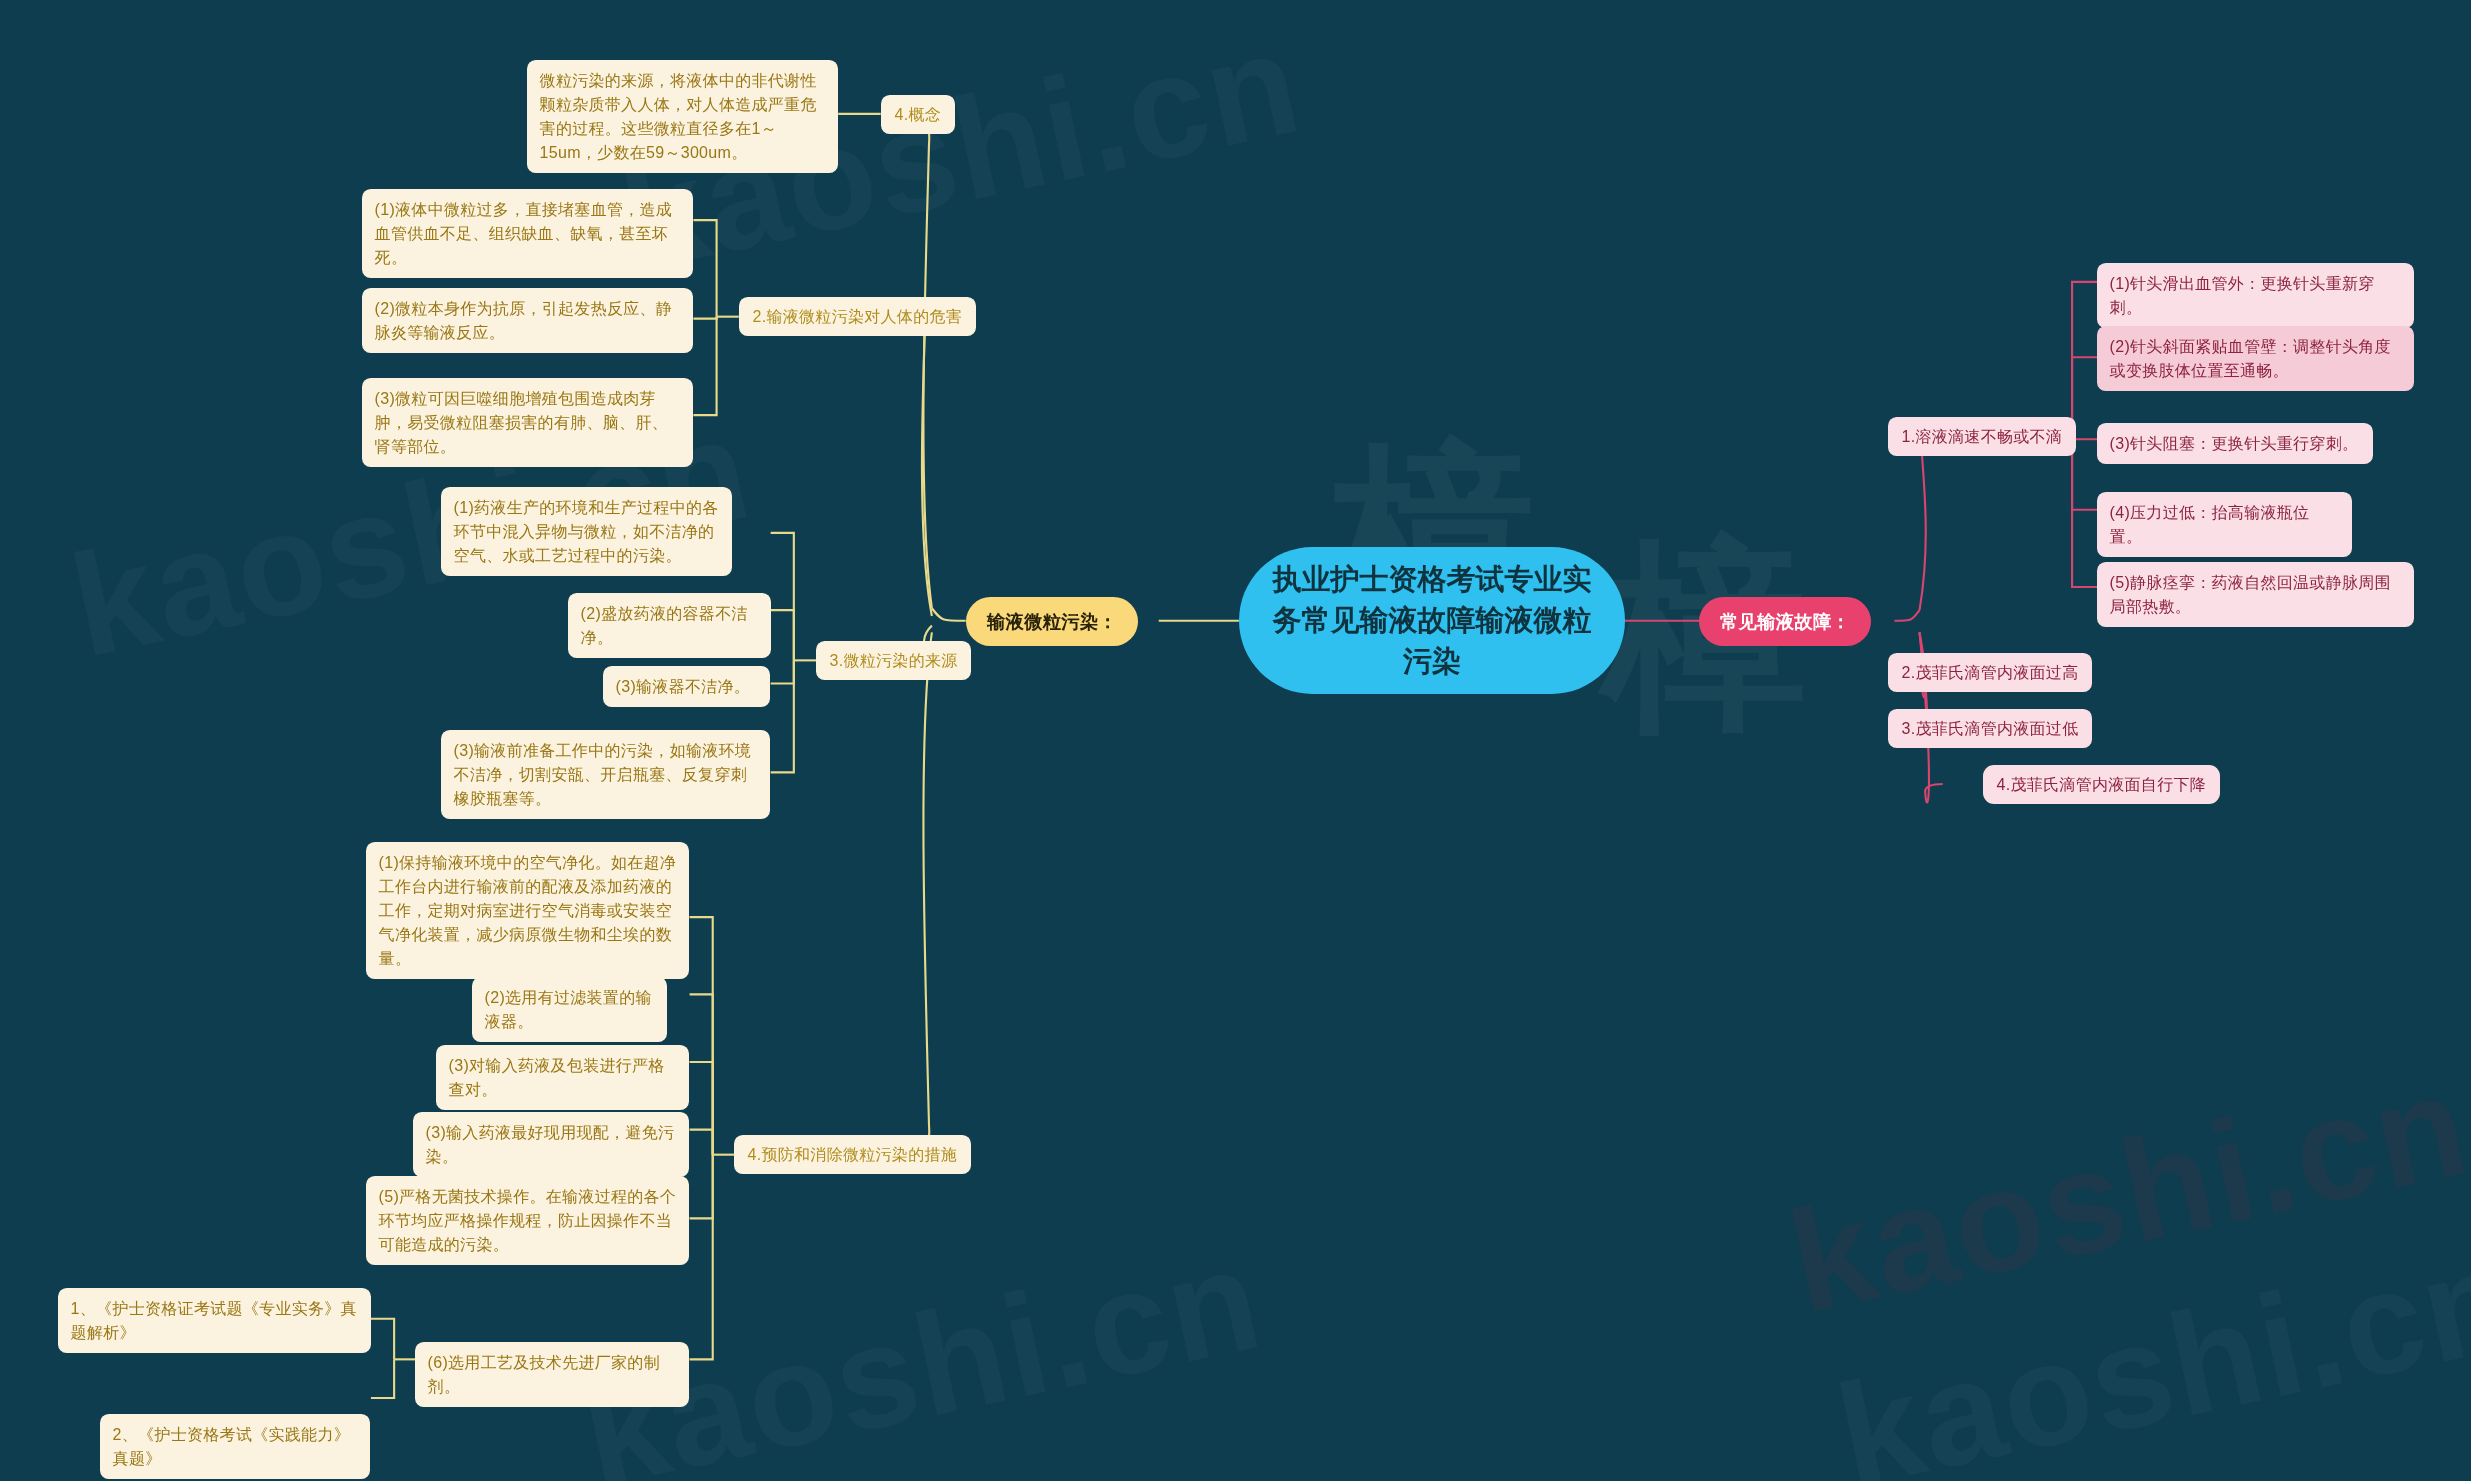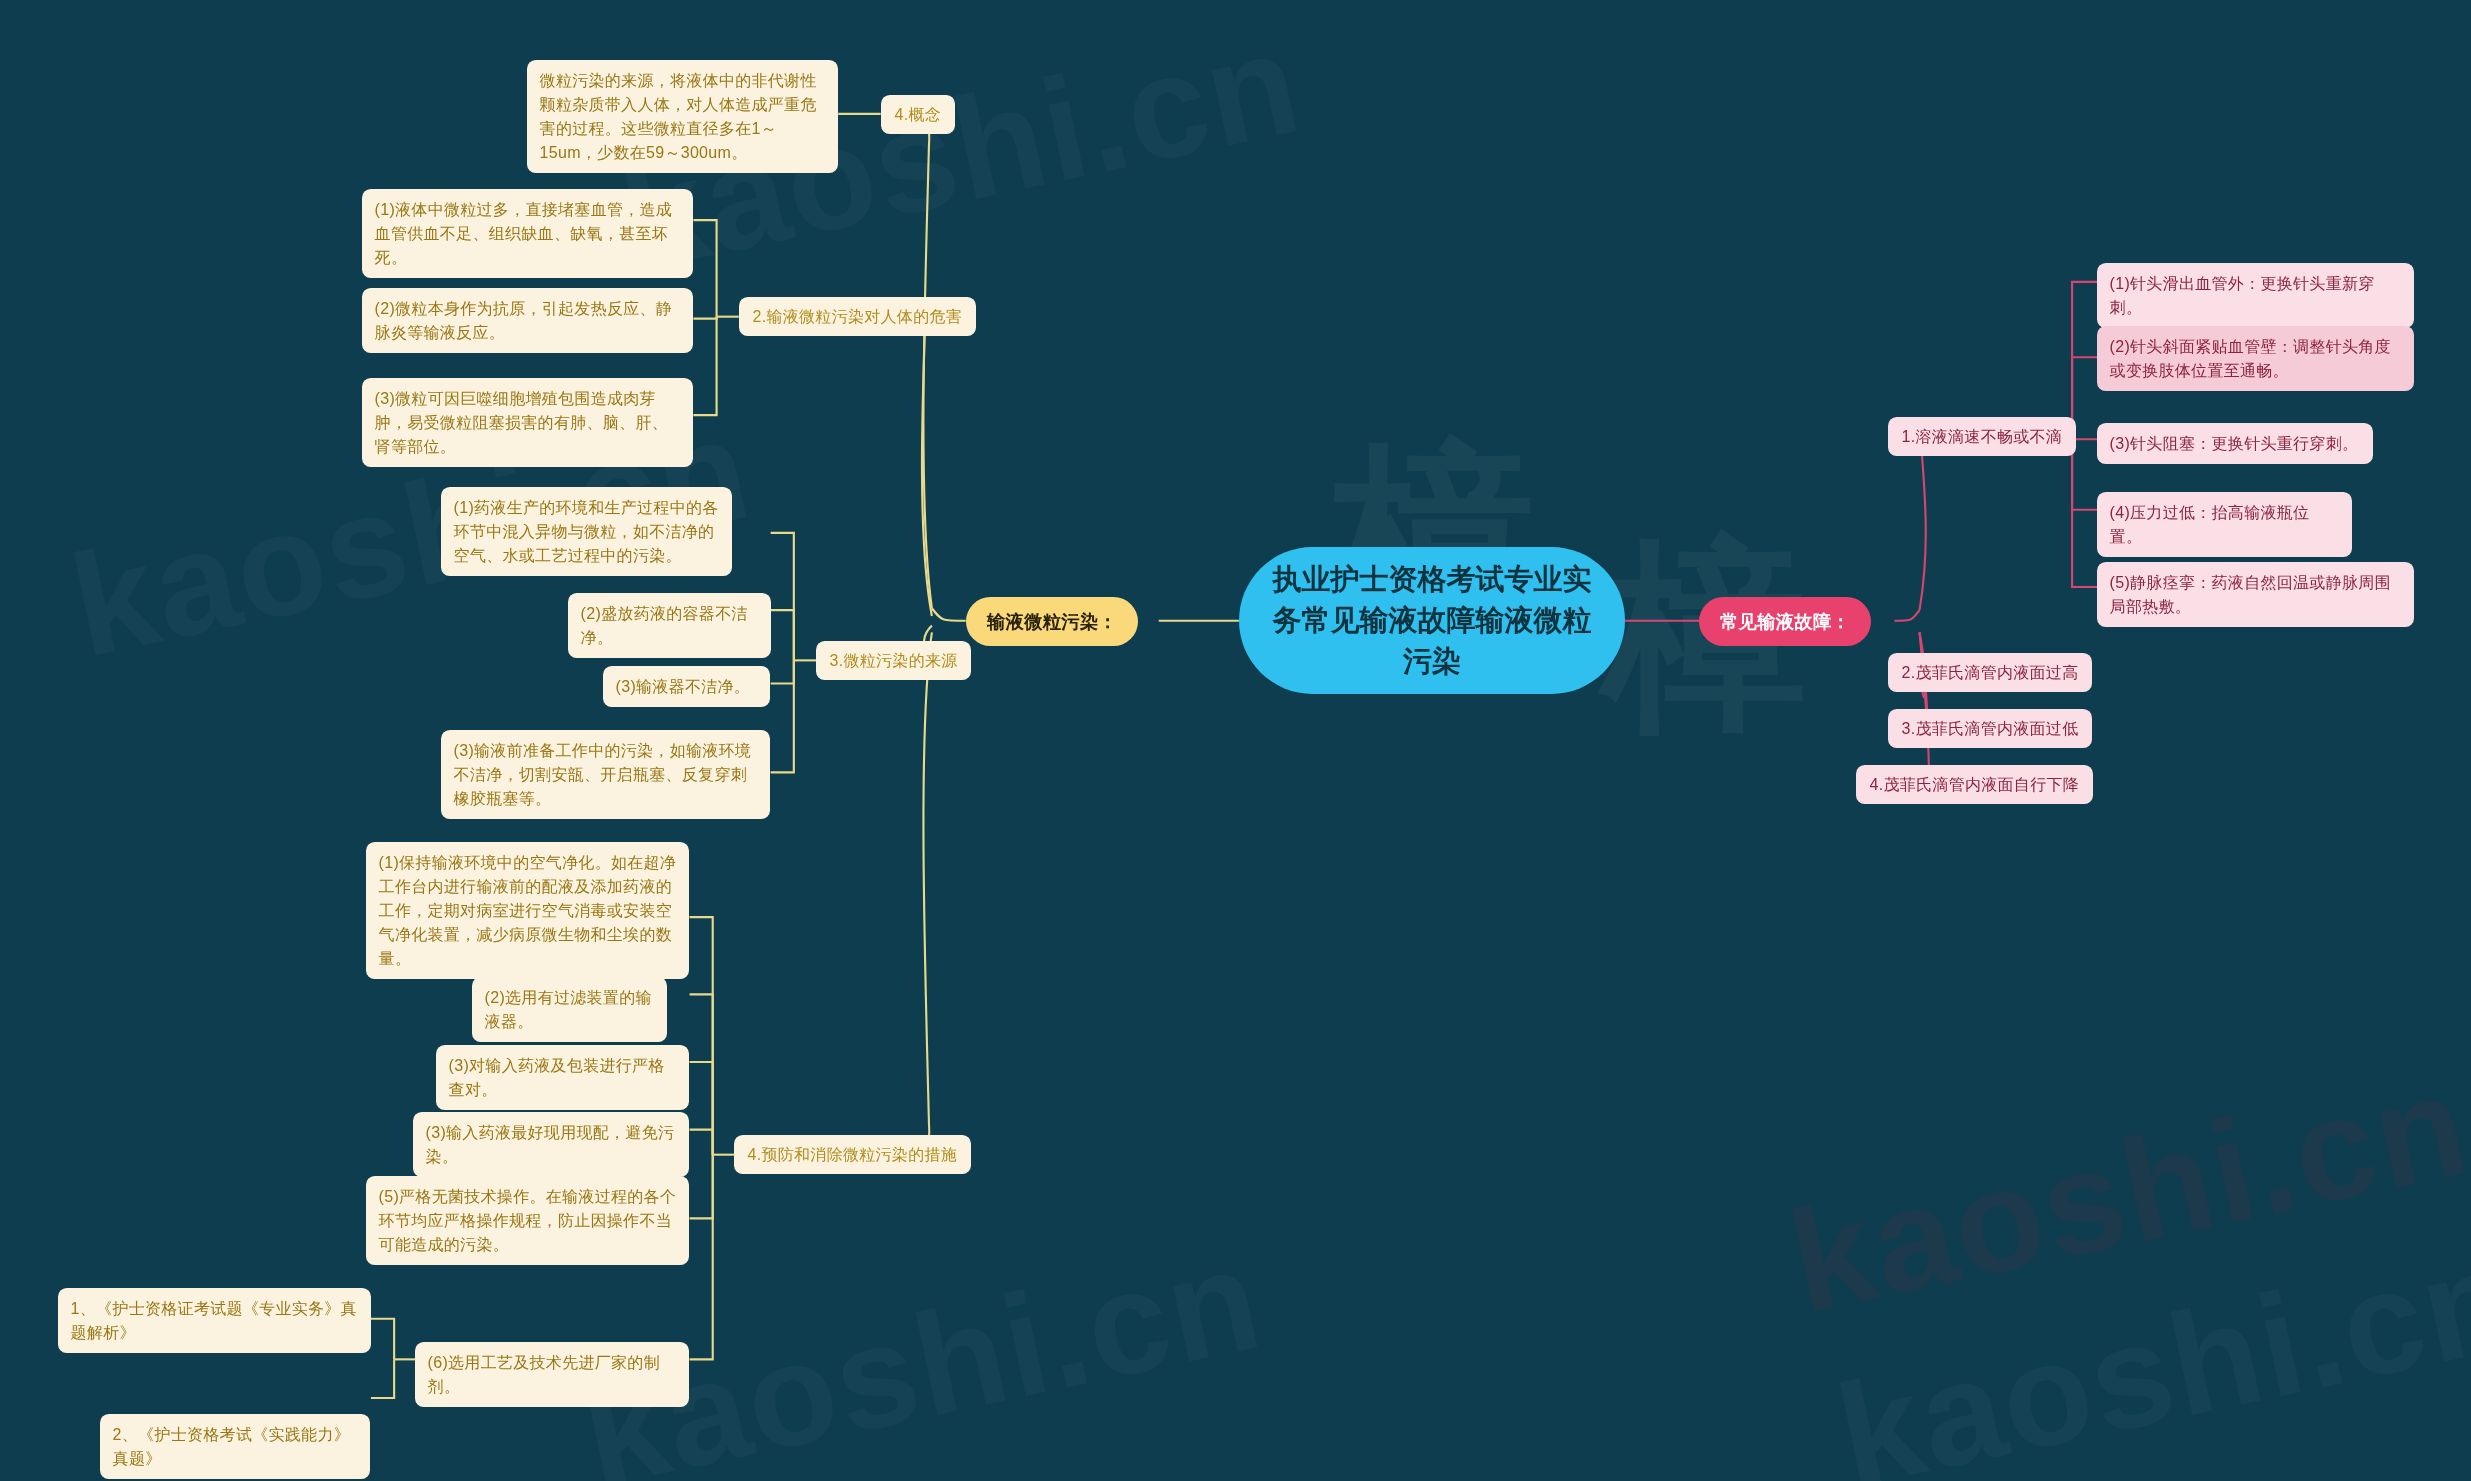--- a/index.html
+++ b/index.html
@@ -280,18 +280,18 @@
   <div class="node leaf-p" style="left:2097px;top:562px;width:317px;">
     <span>(5)静脉痉挛：药液自然回温或静脉周围局部热敷。</span>
   </div>
 
   <div class="node pill-p" style="left:1888px;top:653px;">
     <span>2.茂菲氏滴管内液面过高</span>
   </div>
   <div class="node pill-p" style="left:1888px;top:709px;">
     <span>3.茂菲氏滴管内液面过低</span>
   </div>
-  <div class="node pill-p" style="left:1856px;top:765px;">
+  <div class="node pill-p" style="left:1983px;top:765px;border-radius:11px;">
     <span>4.茂菲氏滴管内液面自行下降</span>
   </div>
 
 </div>
 
 
 </body></html>

